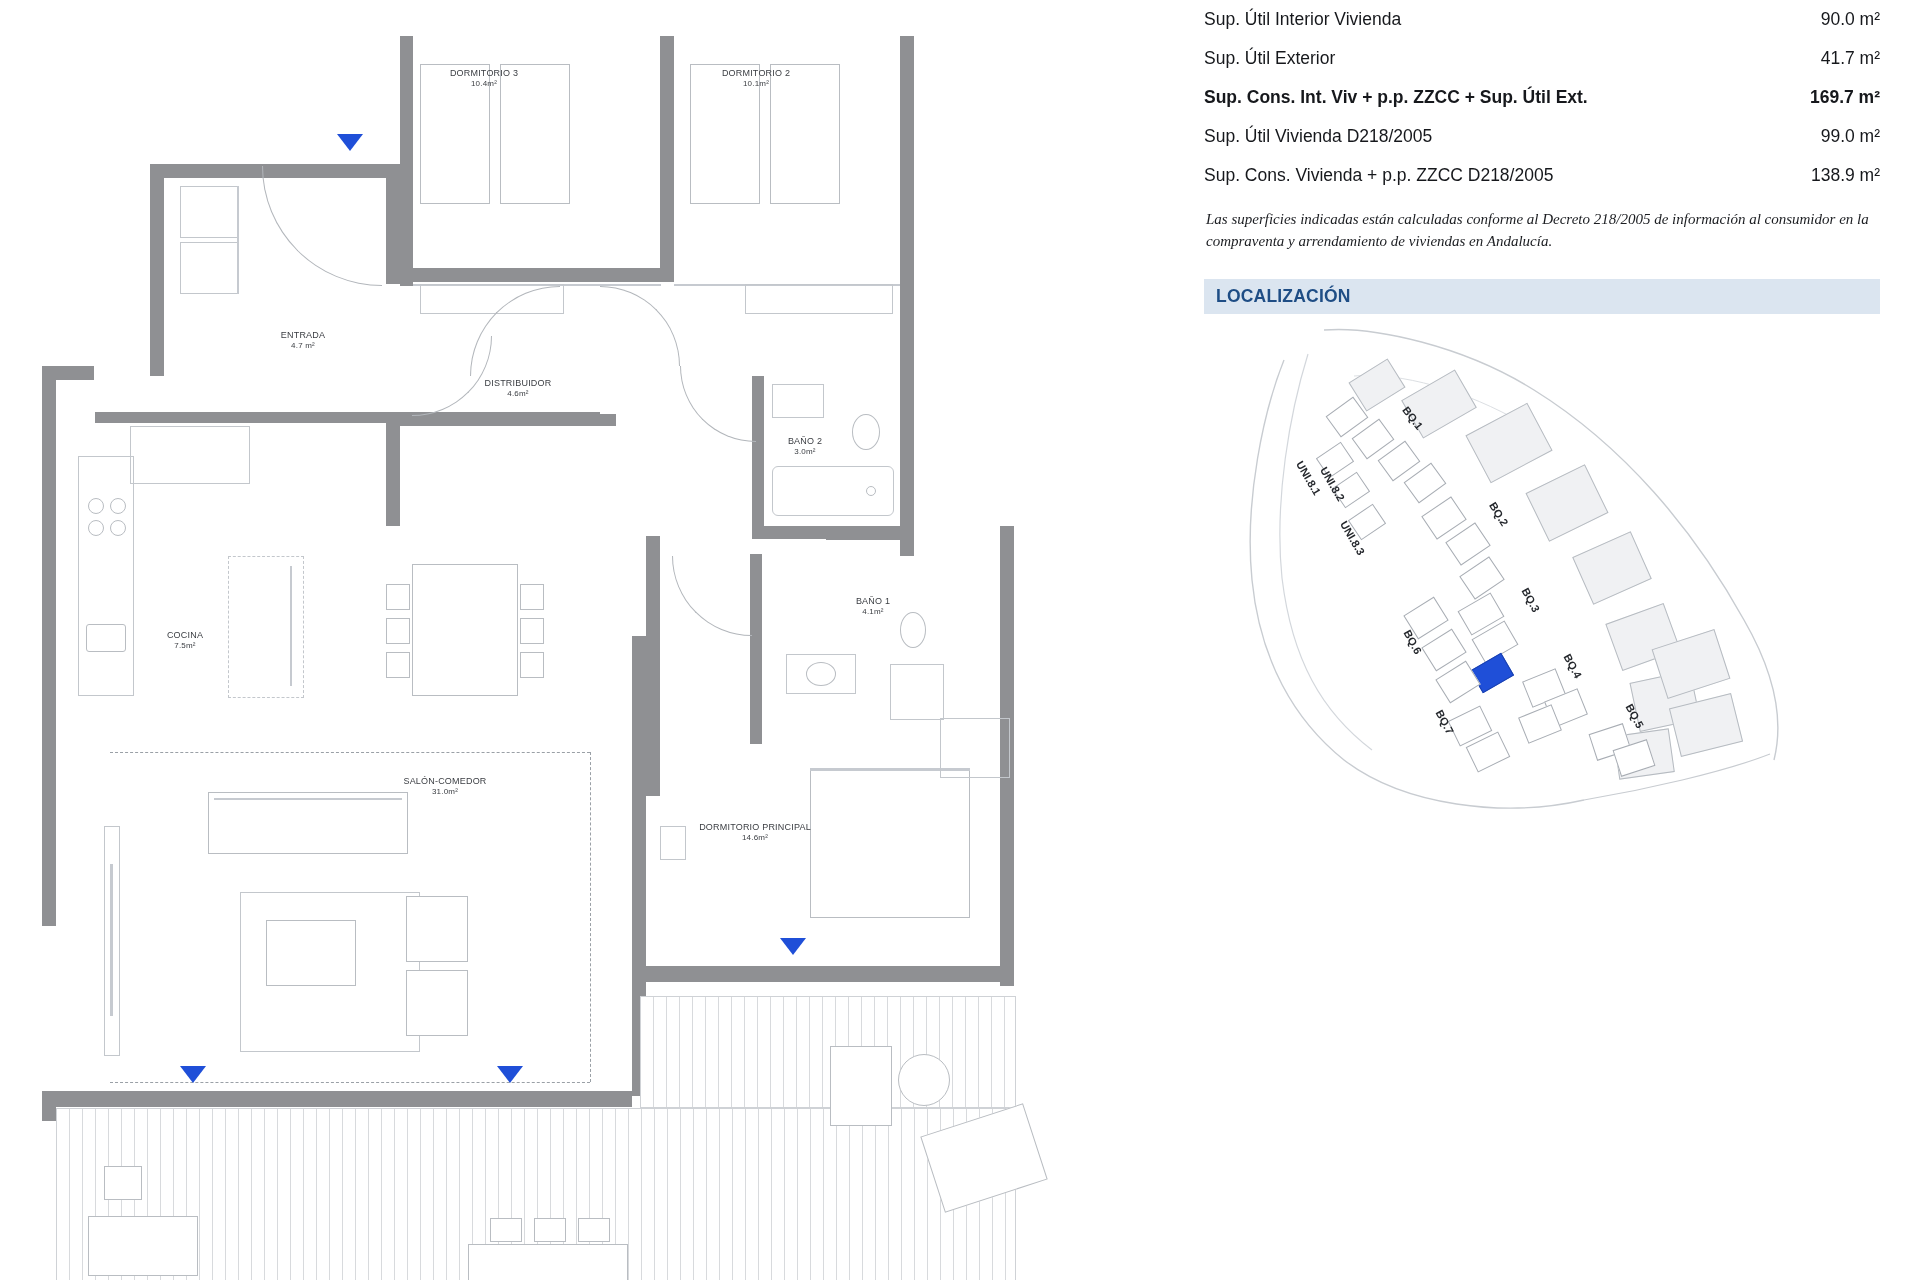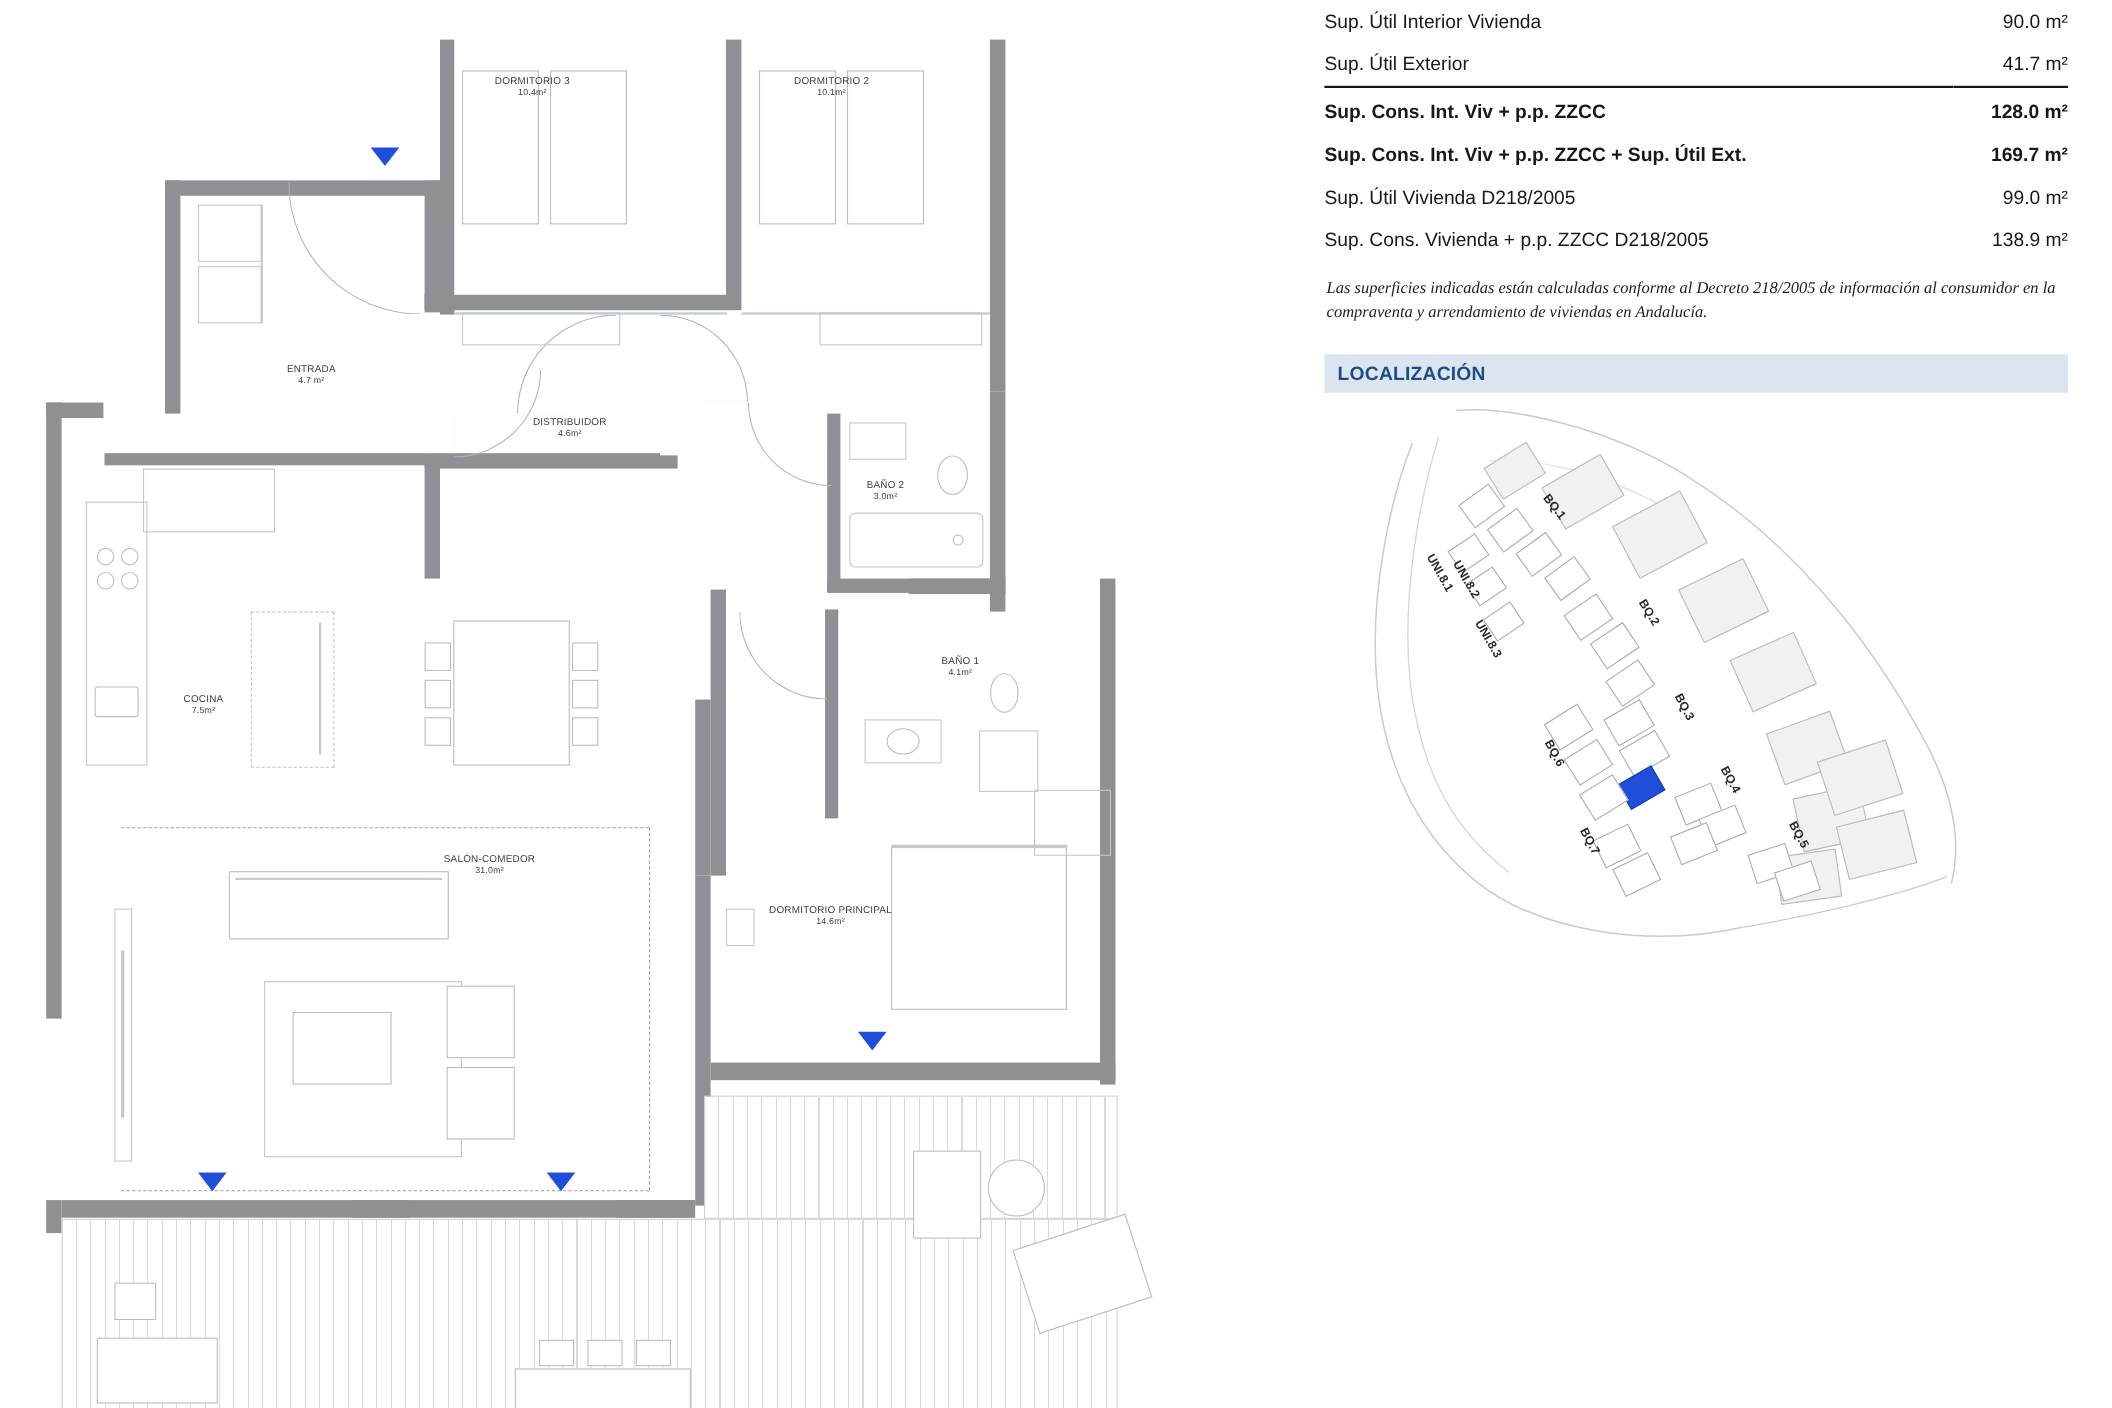--- a/index.html
+++ b/index.html
@@ -285,21 +285,21 @@
     <div class="marker" style="left:497px; top:1030px;"></div>
 
     <div class="label" style="left:418px; top:32px; width:132px;">
       <span class="nm">DORMITORIO 3</span>
       <span class="ar">10.4m²</span>
     </div>
     <div class="label" style="left:690px; top:32px; width:132px;">
       <span class="nm">DORMITORIO 2</span>
       <span class="ar">10.1m²</span>
     </div>
-    <div class="label" style="left:228px; top:294px; width:110px;">
+    <div class="label" style="left:248px; top:294px; width:110px;">
       <span class="nm">ENTRADA</span>
       <span class="ar">4.7 m²</span>
     </div>
     <div class="label" style="left:450px; top:342px; width:136px;">
       <span class="nm">DISTRIBUIDOR</span>
       <span class="ar">4.6m²</span>
     </div>
     <div class="label" style="left:760px; top:400px; width:90px;">
       <span class="nm">BAÑO 2</span>
       <span class="ar">3.0m²</span>
@@ -332,24 +332,20 @@
 
     <table class="sup-table">
       <tbody>
           <tr>
         <td>Sup. Útil Interior Vivienda</td>
         <td class="val">90.0 m²</td>
       </tr>
       <tr>
         <td>Sup. Útil Exterior</td>
         <td class="val">41.7 m²</td>
-      </tr>
-      <tr class="rule-top bold">
-        <td>Sup. Cons. Int. Viv + p.p. ZZCC</td>
-        <td class="val">128.0 m²</td>
       </tr>
       <tr class="bold">
         <td>Sup. Cons. Int. Viv + p.p. ZZCC + Sup. Útil Ext.</td>
         <td class="val">169.7 m²</td>
       </tr>
     </tbody>
       </table>
 
 
     <table class="sup-table">

